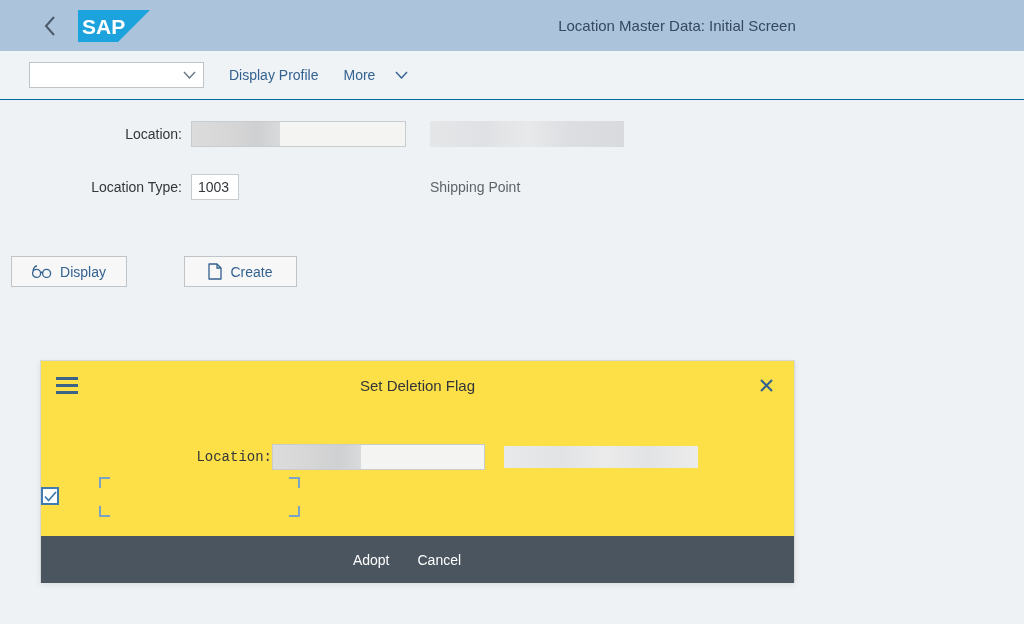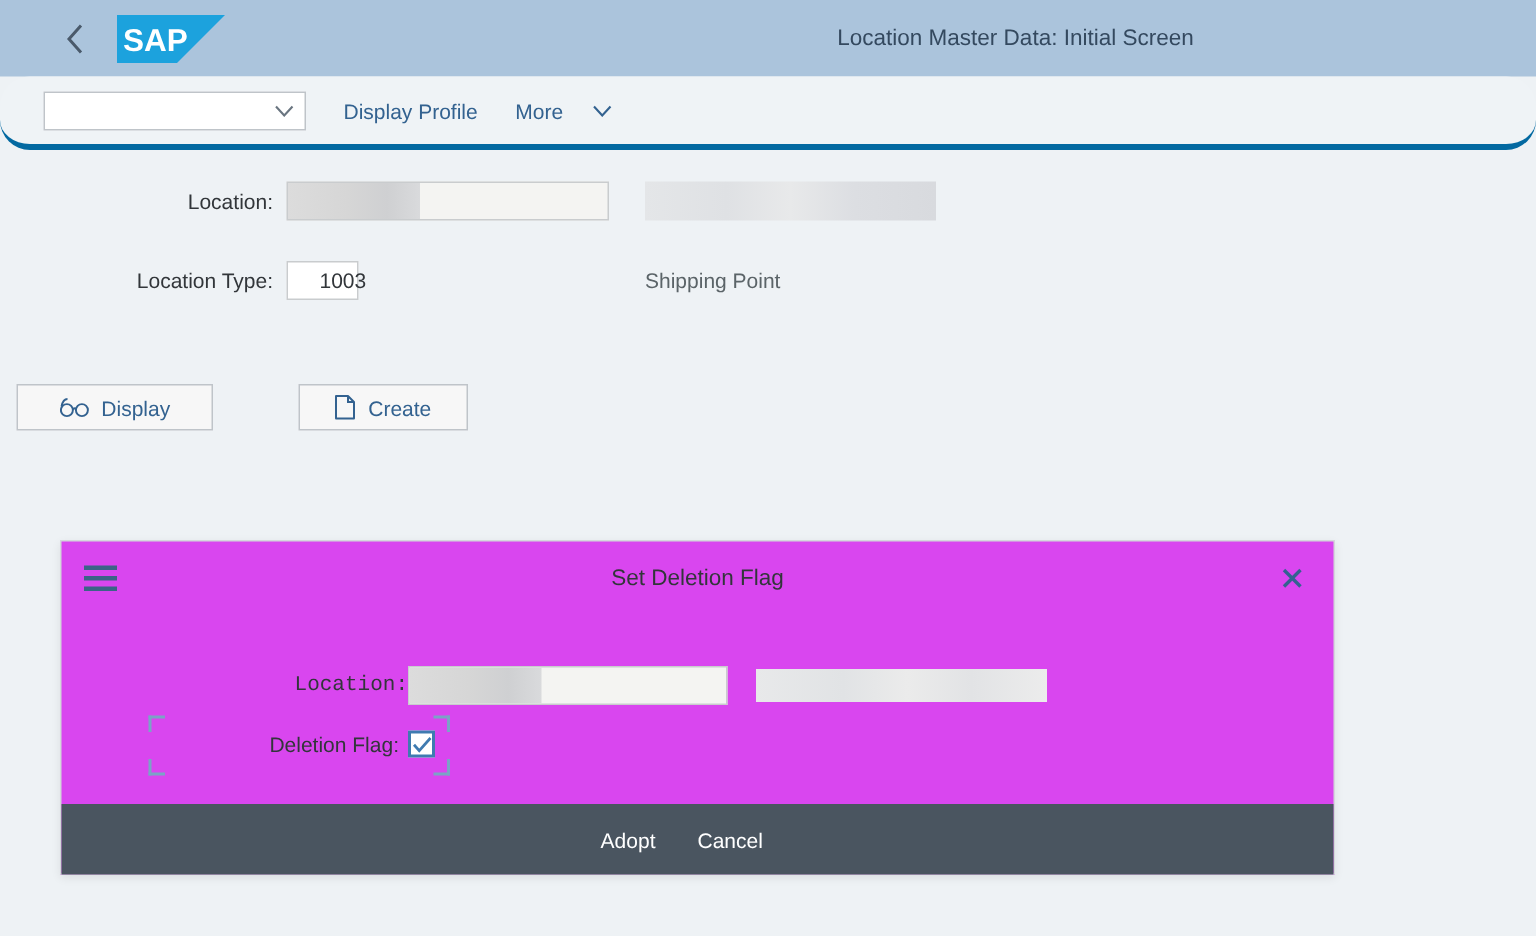--- a/index.html
+++ b/index.html
@@ -64,25 +64,24 @@
     margin-left: 330px;
   }
 
   
   .toolbar {
     position: absolute;
     left: 0; top: 51px;
     width: 1024px;
     height: 49px;
     background: #eff3f6;
-    border-bottom: 4px solid #0369a1;
-    box-sizing: border-box;
-    display: flex;
-    align-items: center;
-    border-radius: 20px;
+    border-bottom: 1px solid #0369a1;
+    box-sizing: border-box;
+    display: flex;
+    align-items: center;
   }
   .select-box {
     margin-left: 29px;
     width: 175px;
     height: 26px;
     background: #ffffff;
     border: 1px solid #bfc4c9;
     box-sizing: border-box;
     display: flex;
     align-items: center;
@@ -153,21 +152,21 @@
     background: linear-gradient(90deg, #dcdcdc 0%, #d6d6d6 45%, #cfd0d2 75%, #d9dadc 100%);
   }
   .small-input {
     width: 48px;
     height: 26px;
     border: 1px solid #c9ccce;
     box-sizing: border-box;
     background: #ffffff;
     font-size: 14px;
     line-height: 24px;
-    padding-left: 21px;
+    padding-left: 6px;
     color: #32363a;
   }
   .redacted-block {
     margin-left: 24px;
     width: 194px;
     height: 26px;
     background: linear-gradient(90deg, #e4e6e8 0%, #dfe1e4 28%, #e8e9ea 50%, #dcdee2 72%, #d8dade 100%);
   }
   .desc-text {
     margin-left: 24px;
@@ -190,32 +189,32 @@
     box-sizing: border-box;
     display: flex;
     align-items: center;
     justify-content: center;
     gap: 8px;
     color: #336290;
     font-size: 14px;
     cursor: pointer;
     padding: 0 14px;
   }
-  .act-btn.display { margin-left: 11px; width: 131px; }
+  .act-btn.display { margin-left: 11px; width: 116px; }
   .act-btn.change  { margin-left: 54px; width: 99px; }
   .act-btn.create  { margin-left: 57px; width: 113px; }
 
   
   .dialog {
     position: absolute;
     left: 40px;
     top: 360px;
-    width: 850px;
+    width: 755px;
     height: 223px;
-    background: #d946ef;
+    background: #fde047;
     border: 1px solid #d4d8db;
     box-sizing: border-box;
     box-shadow: 0 2px 6px rgba(0,0,0,0.08);
   }
   .dlg-header {
     height: 48px;
     display: flex;
     align-items: center;
     position: relative;
   }
@@ -447,21 +446,20 @@
 
     <div class="dlg-row location">
       <div class="dlg-label-mono">Location:</div>
       <div class="dlg-redacted-input">
         <div class="redacted-fill"></div>
       </div>
       <div class="dlg-redacted-block"></div>
     </div>
 
     <div class="dlg-row deletion">
-      <div class="dlg-label">Deletion Flag:</div>
       <div class="checkbox">
         <svg width="13" height="11" viewBox="0 0 13 11">
           <polyline points="1,5.5 4.5,9.5 12,1" fill="none" stroke="#3f7bb0" stroke-width="1.8"></polyline>
         </svg>
       </div>
     </div>
 
     <div class="focus-frame">
       <span class="fc tl"></span>
       <span class="fc tr"></span>

